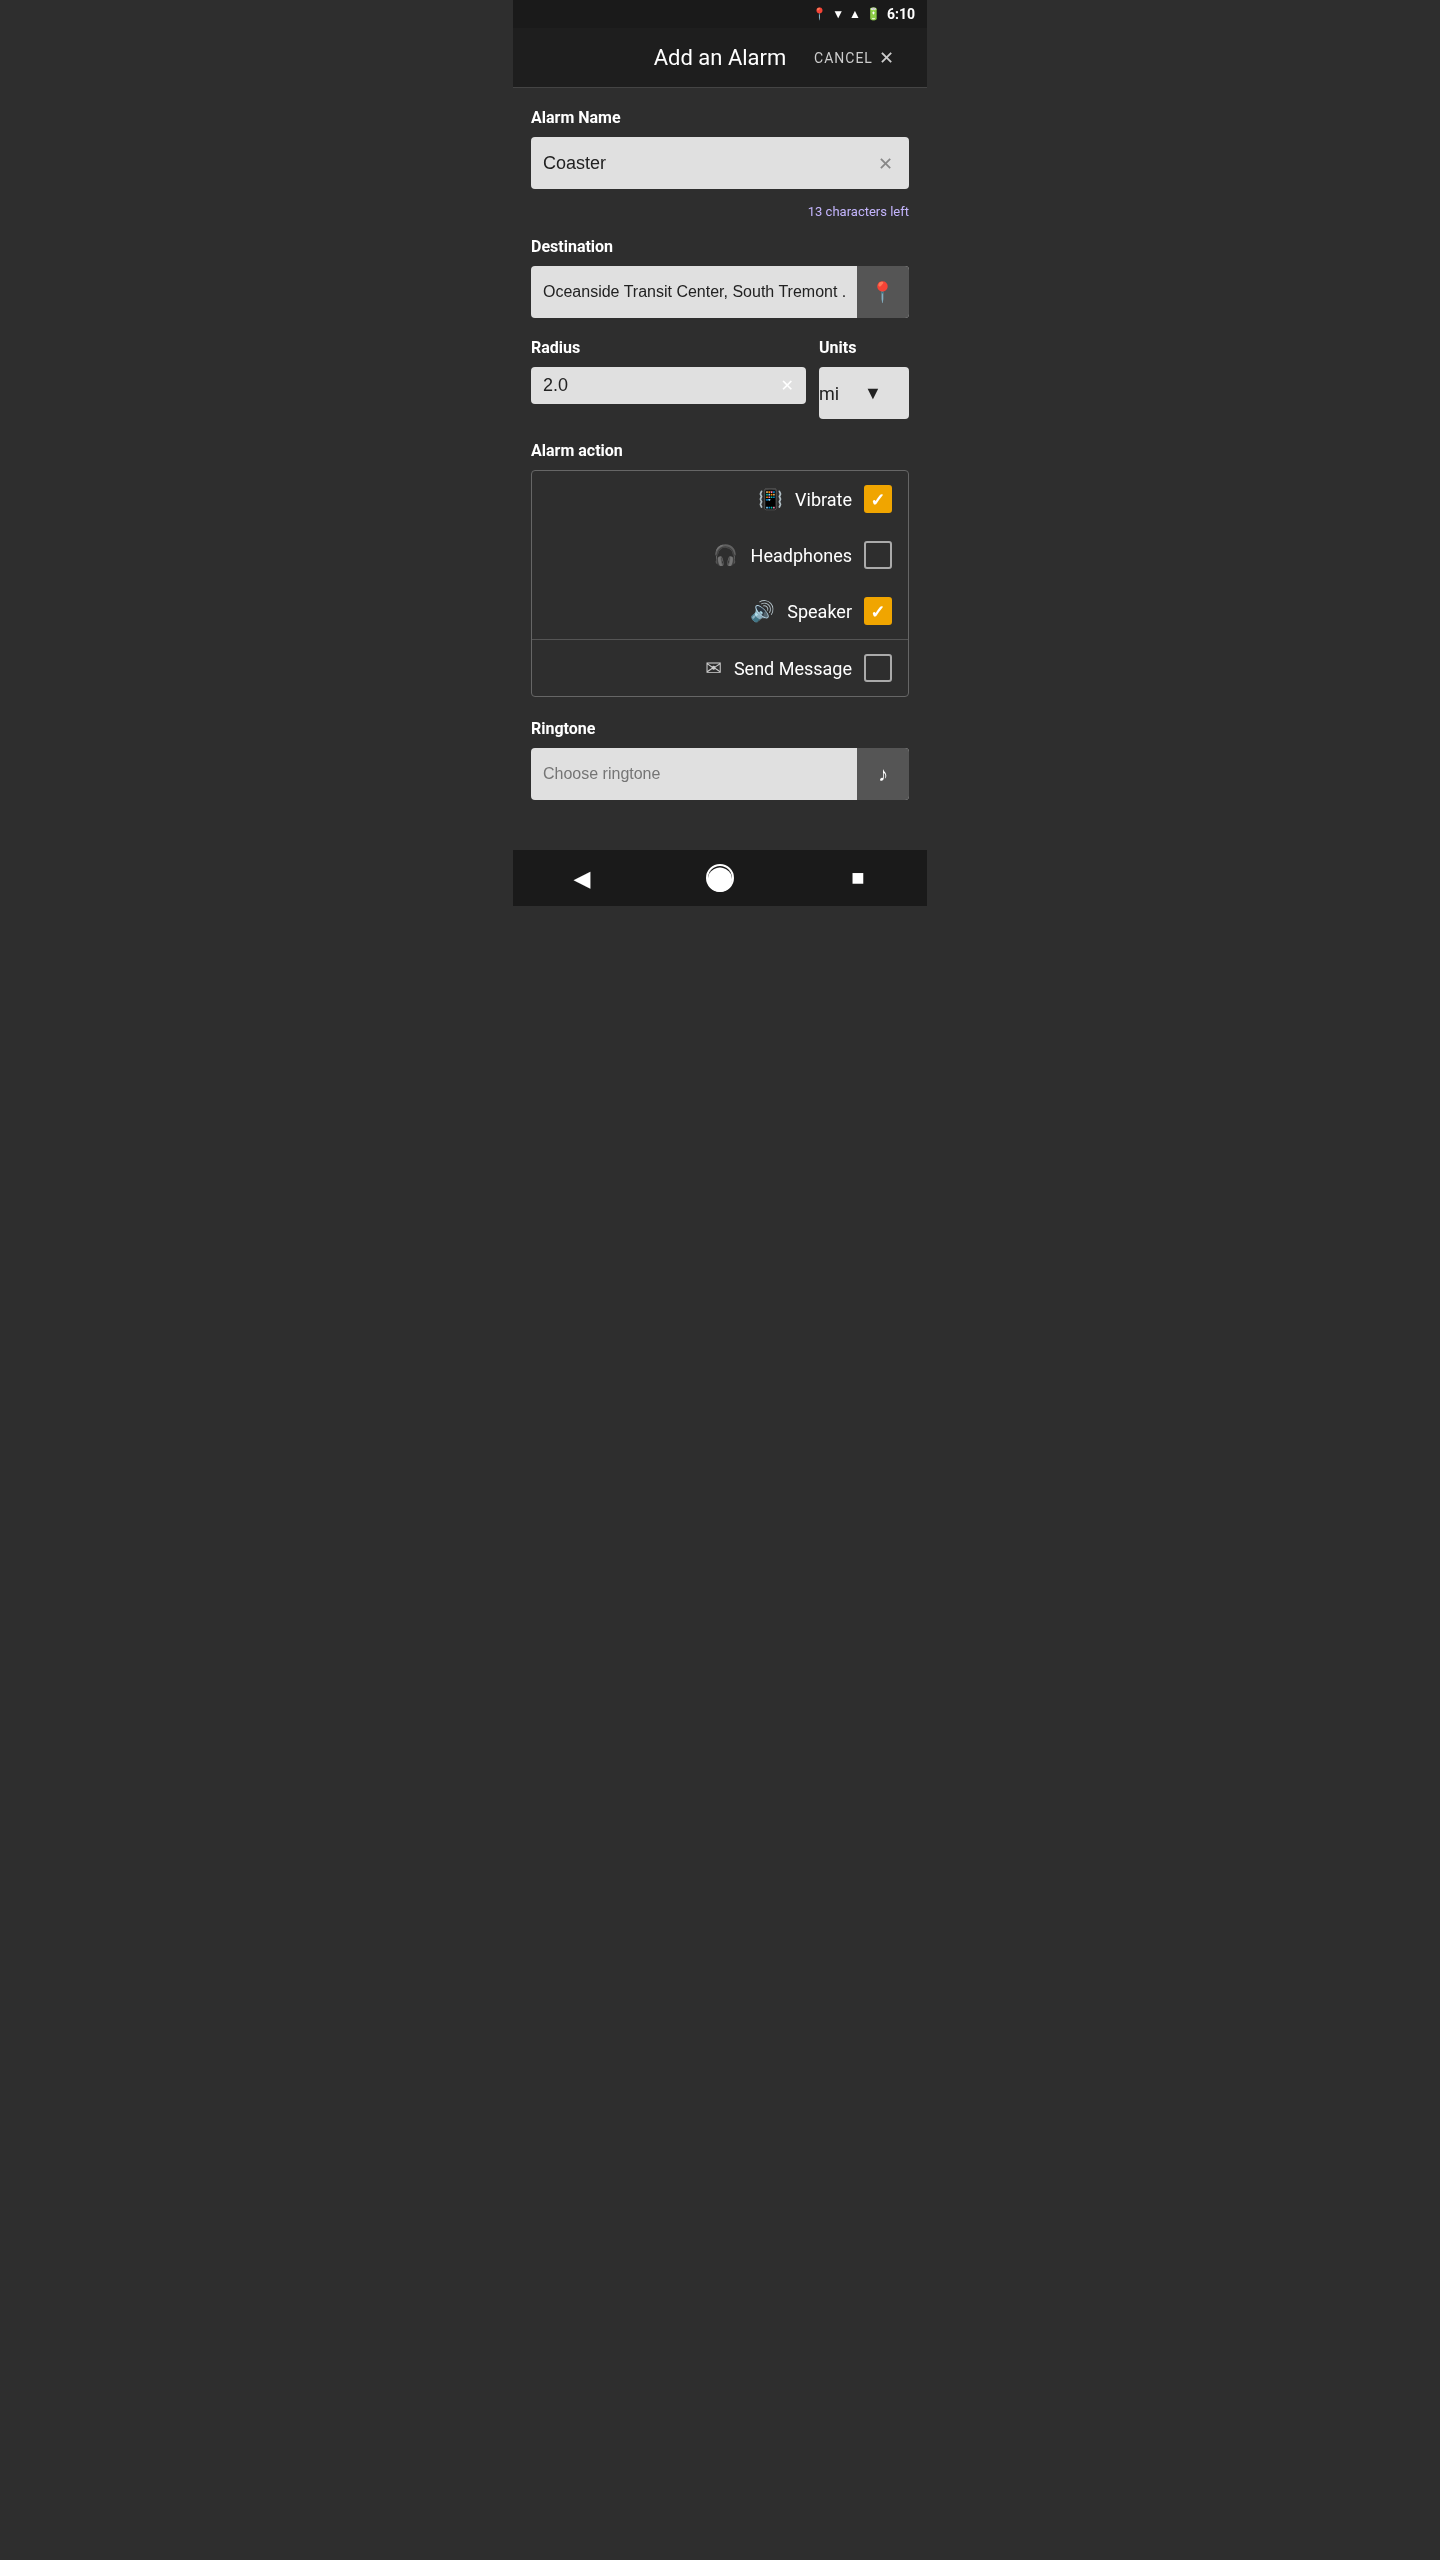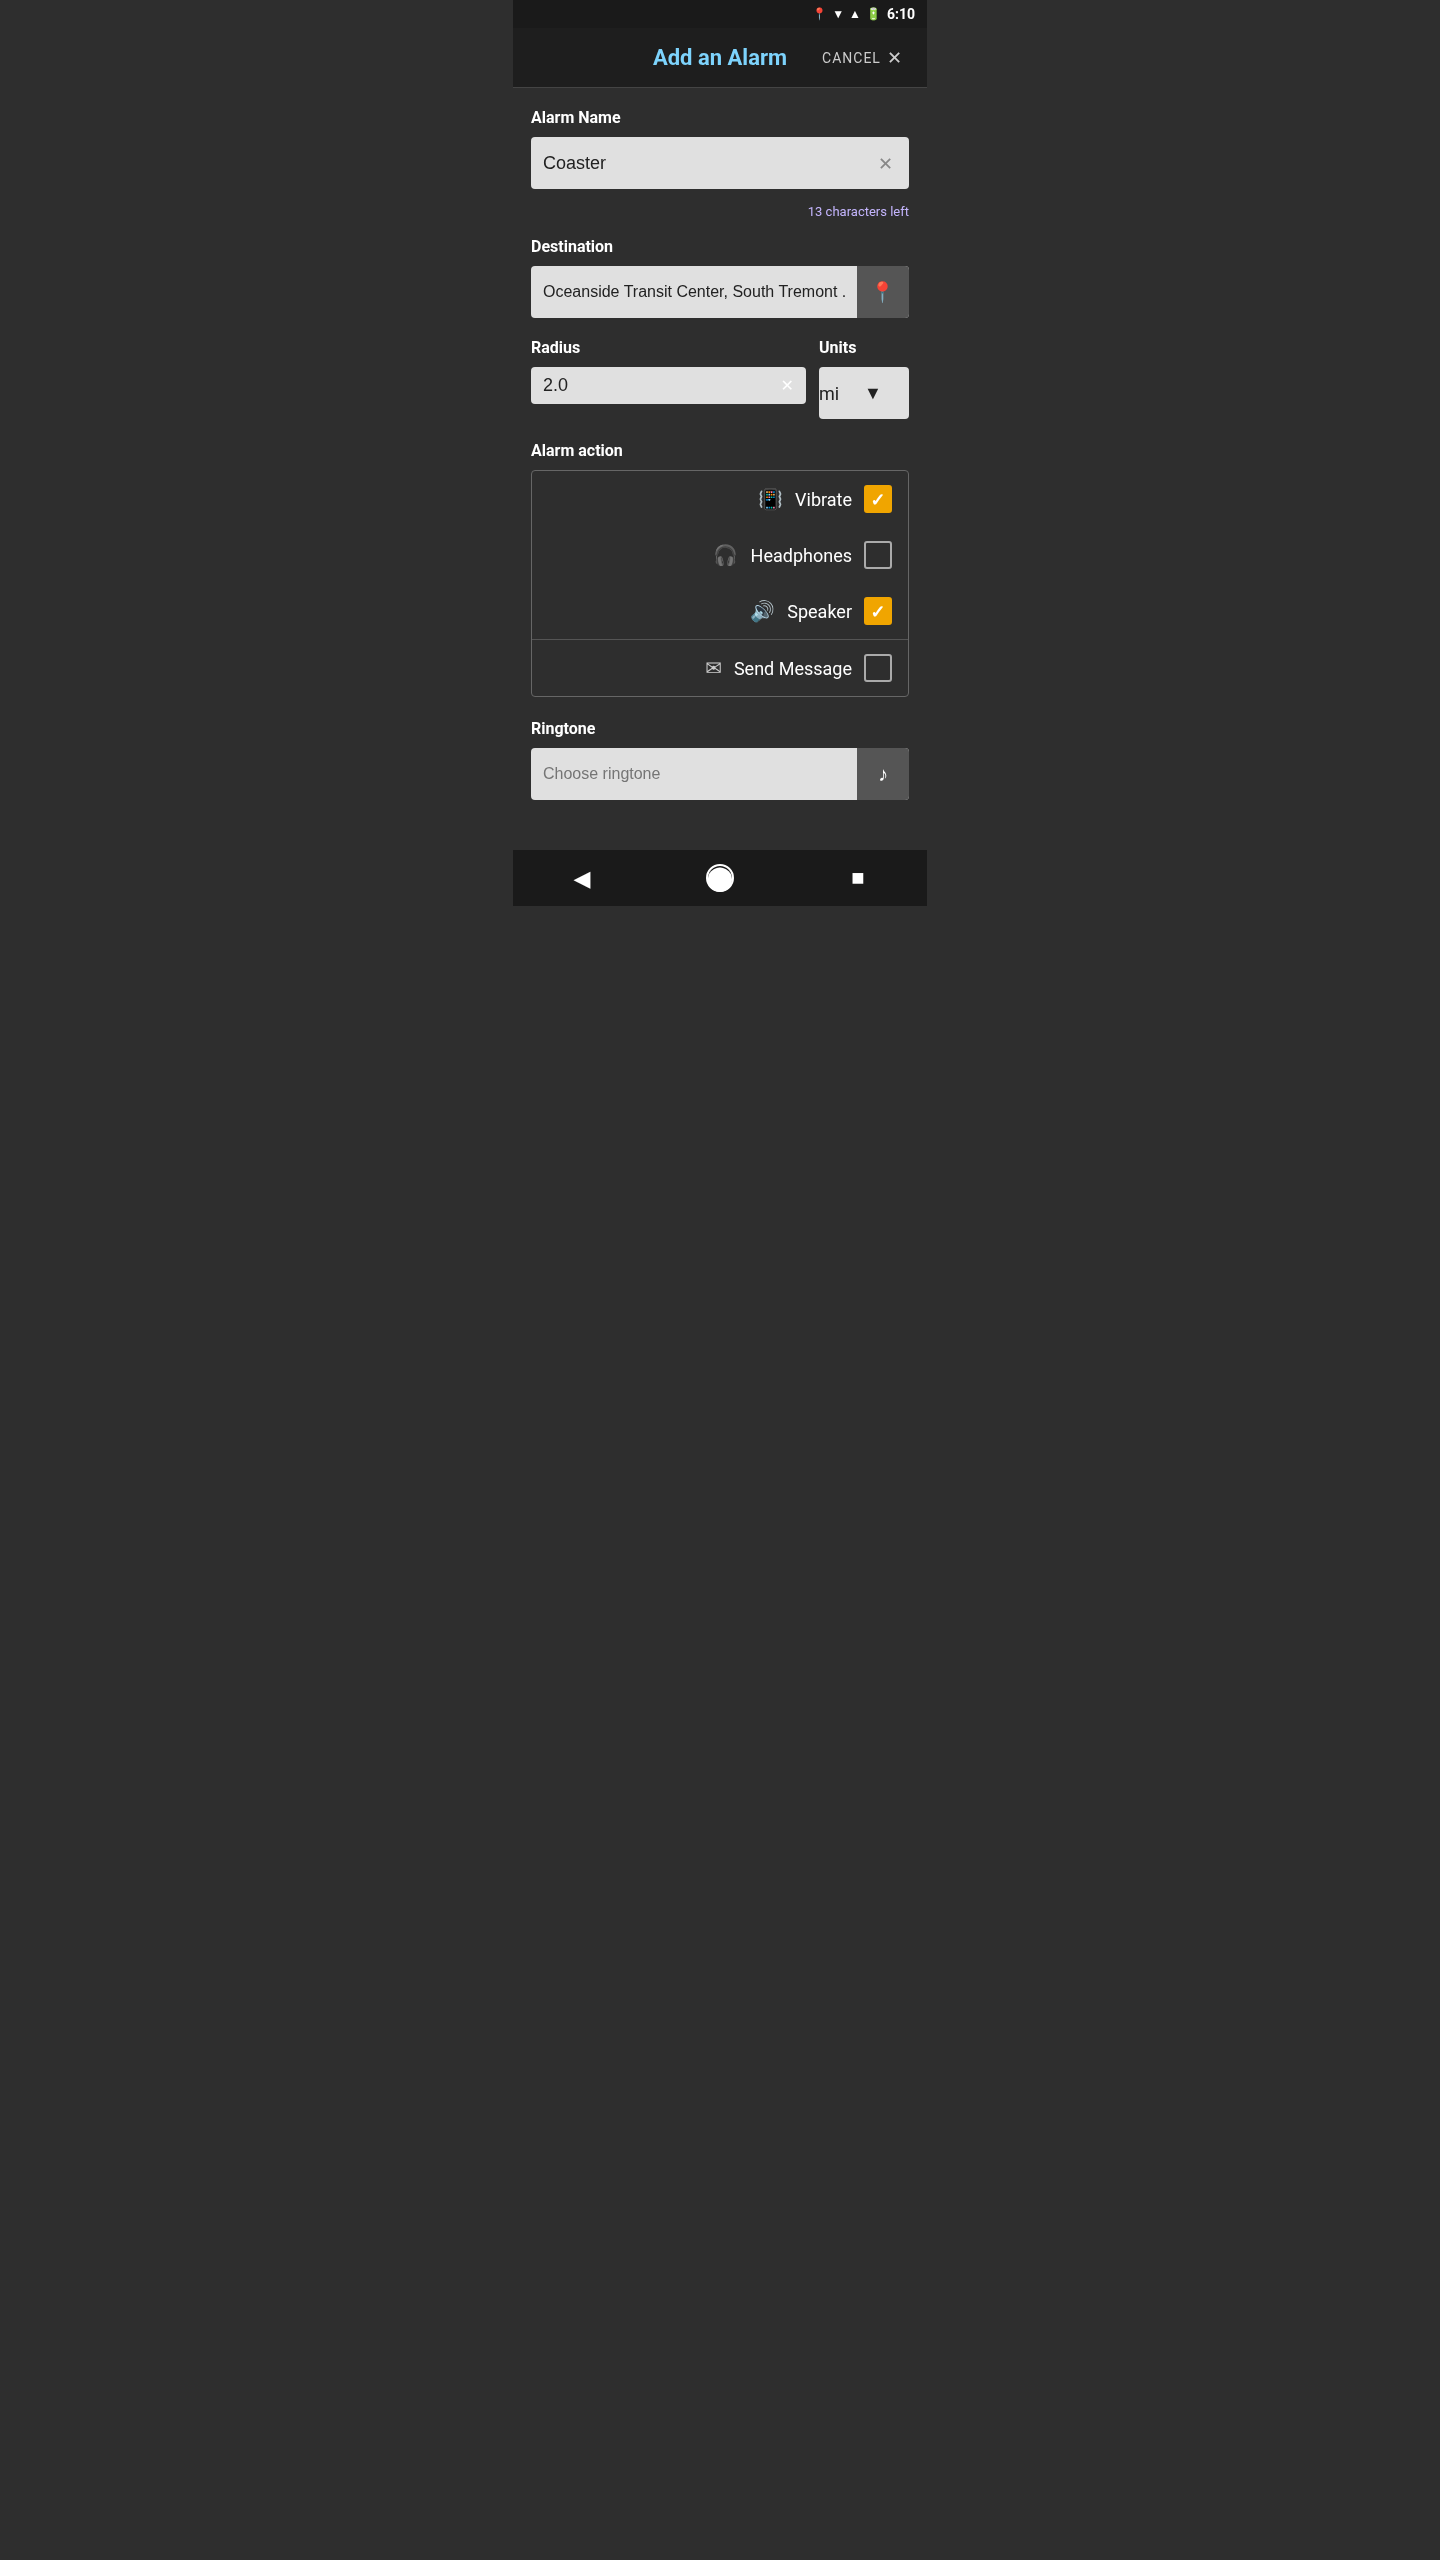--- a/index.html
+++ b/index.html
@@ -42,27 +42,27 @@
     .header {
       background: #1e1e1e;
       height: 60px;
       display: flex;
       align-items: center;
       justify-content: center;
       position: relative;
       border-bottom: 1px solid #444;
     }
     .header-title {
-      color: #7dd3fc;
+      color: #ffffff;
       font-size: 22px;
-      font-weight: 700;
+      font-weight: 400;
     }
     .header-cancel {
       position: absolute;
-      right: 24px;
+      right: 32px;
       display: flex;
       align-items: center;
       gap: 6px;
       cursor: pointer;
       color: #ccc;
       font-size: 14px;
       letter-spacing: 1px;
     }
     .header-cancel .close-x {
       font-size: 18px;

